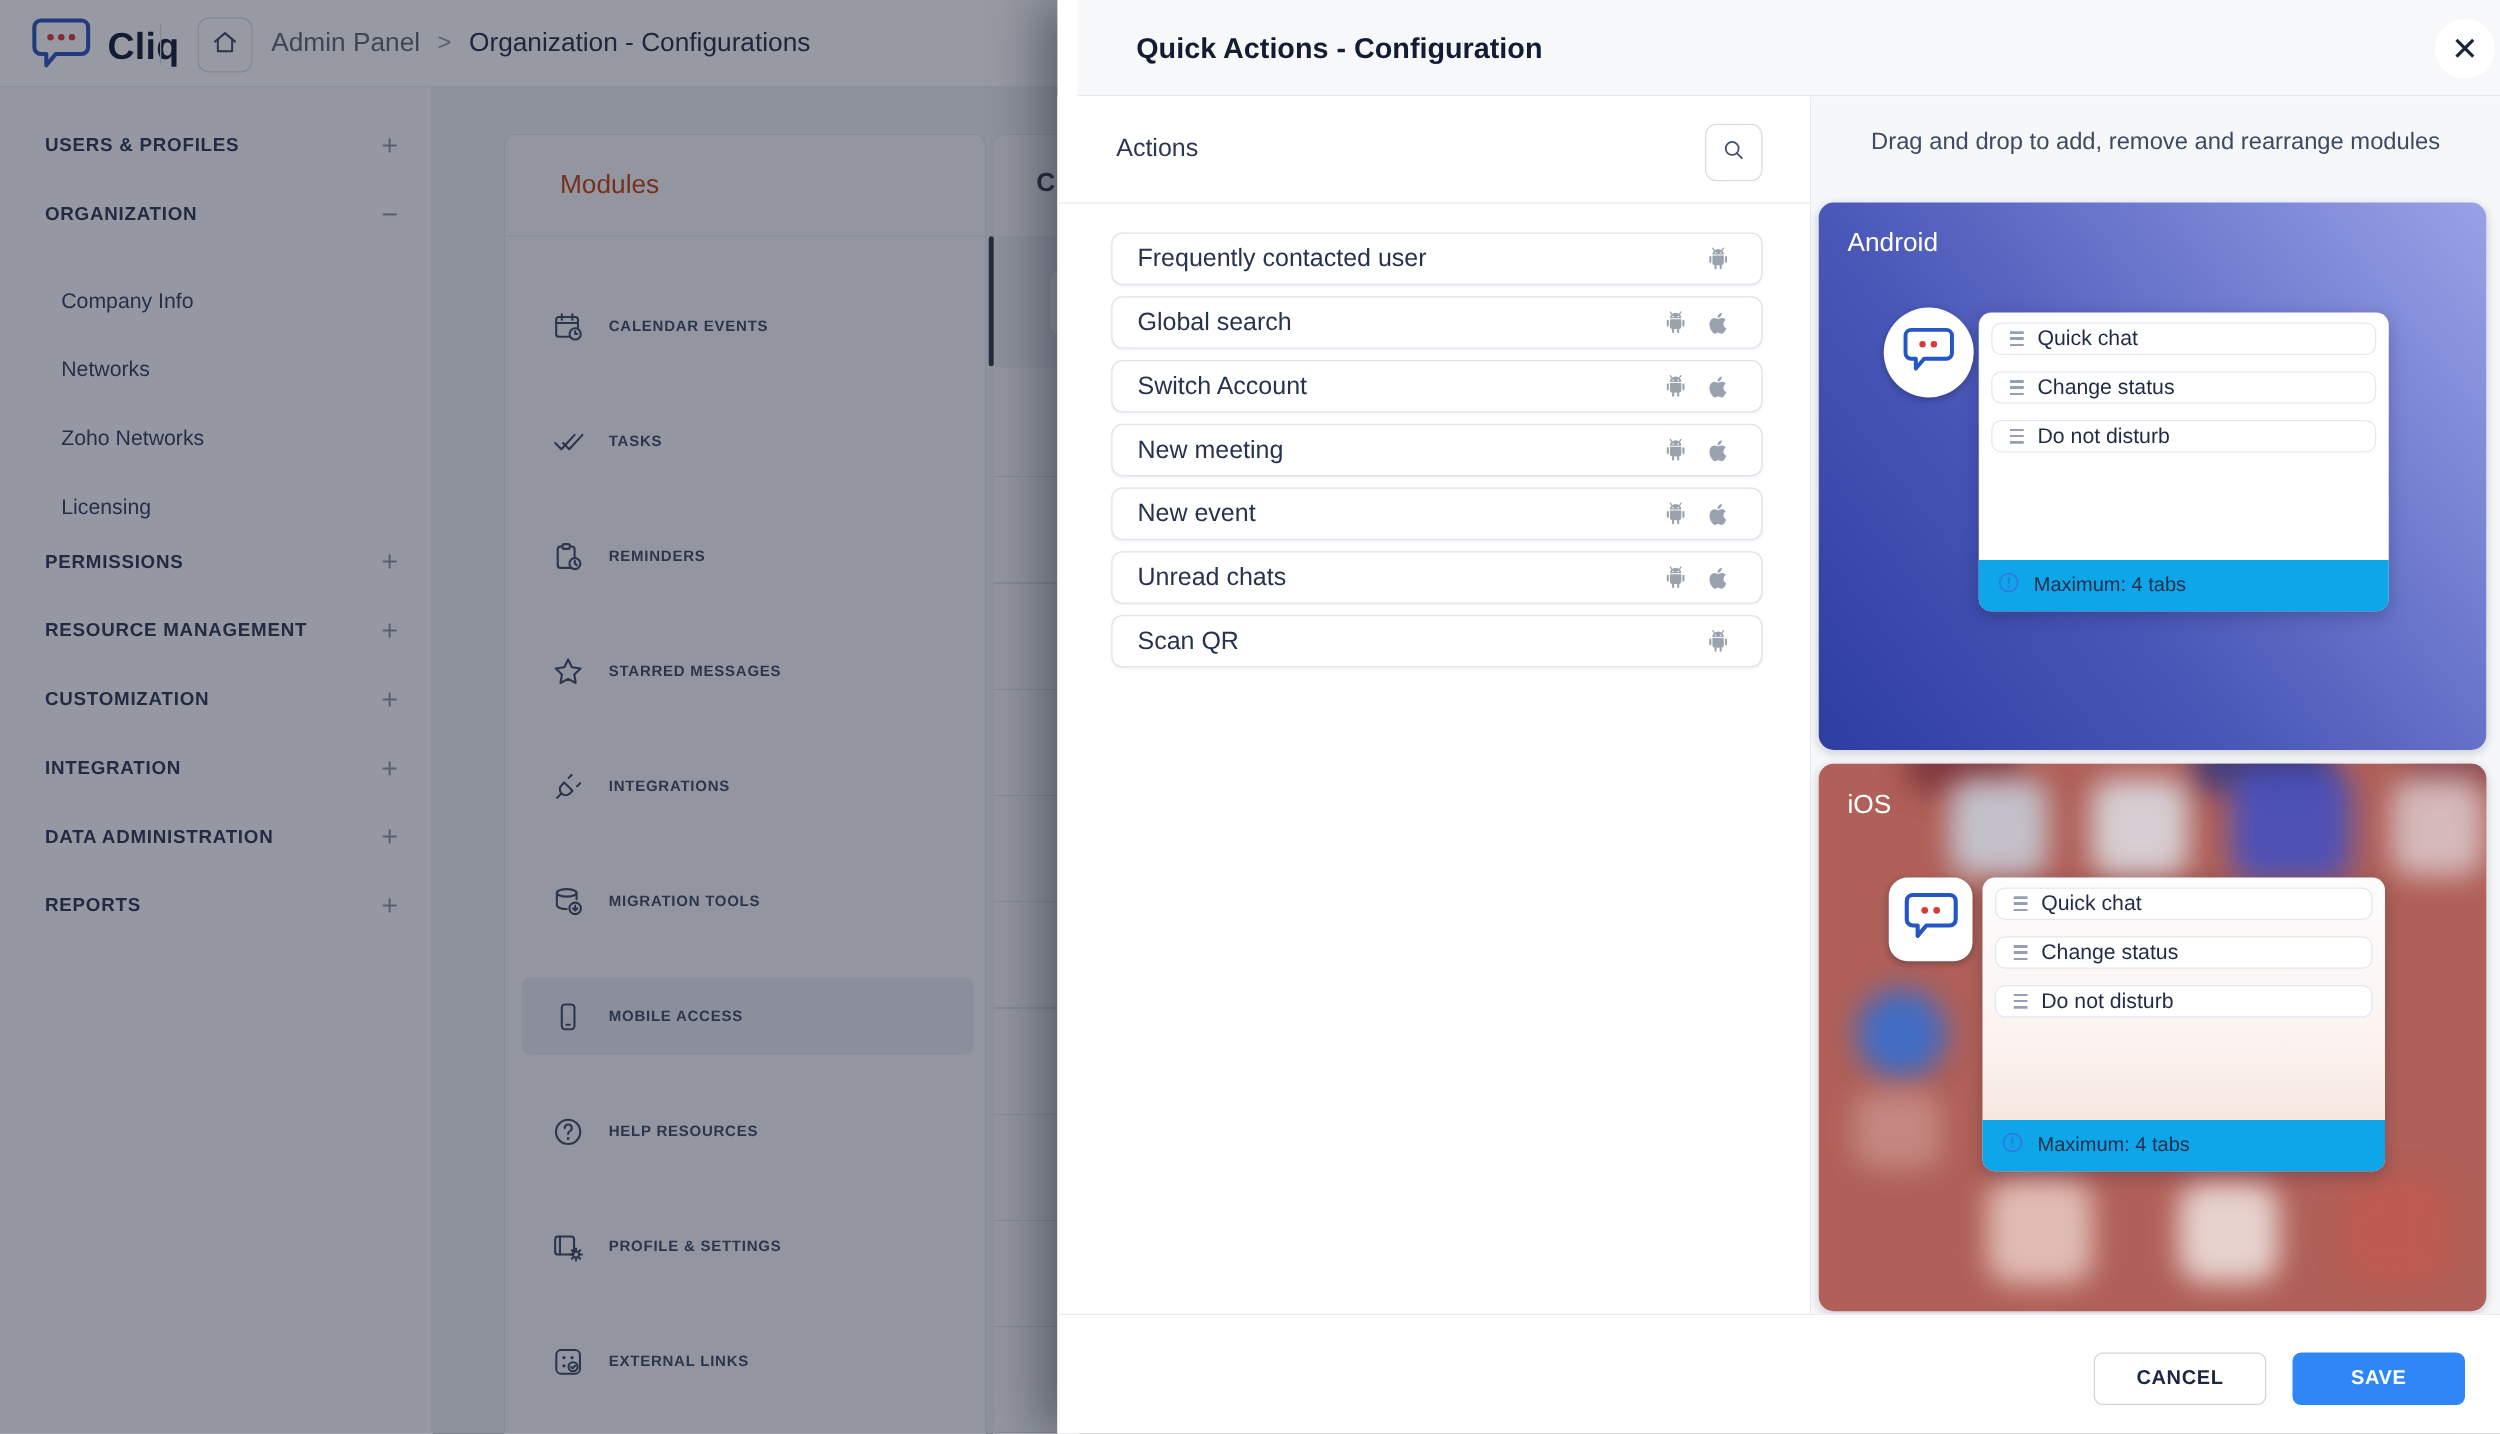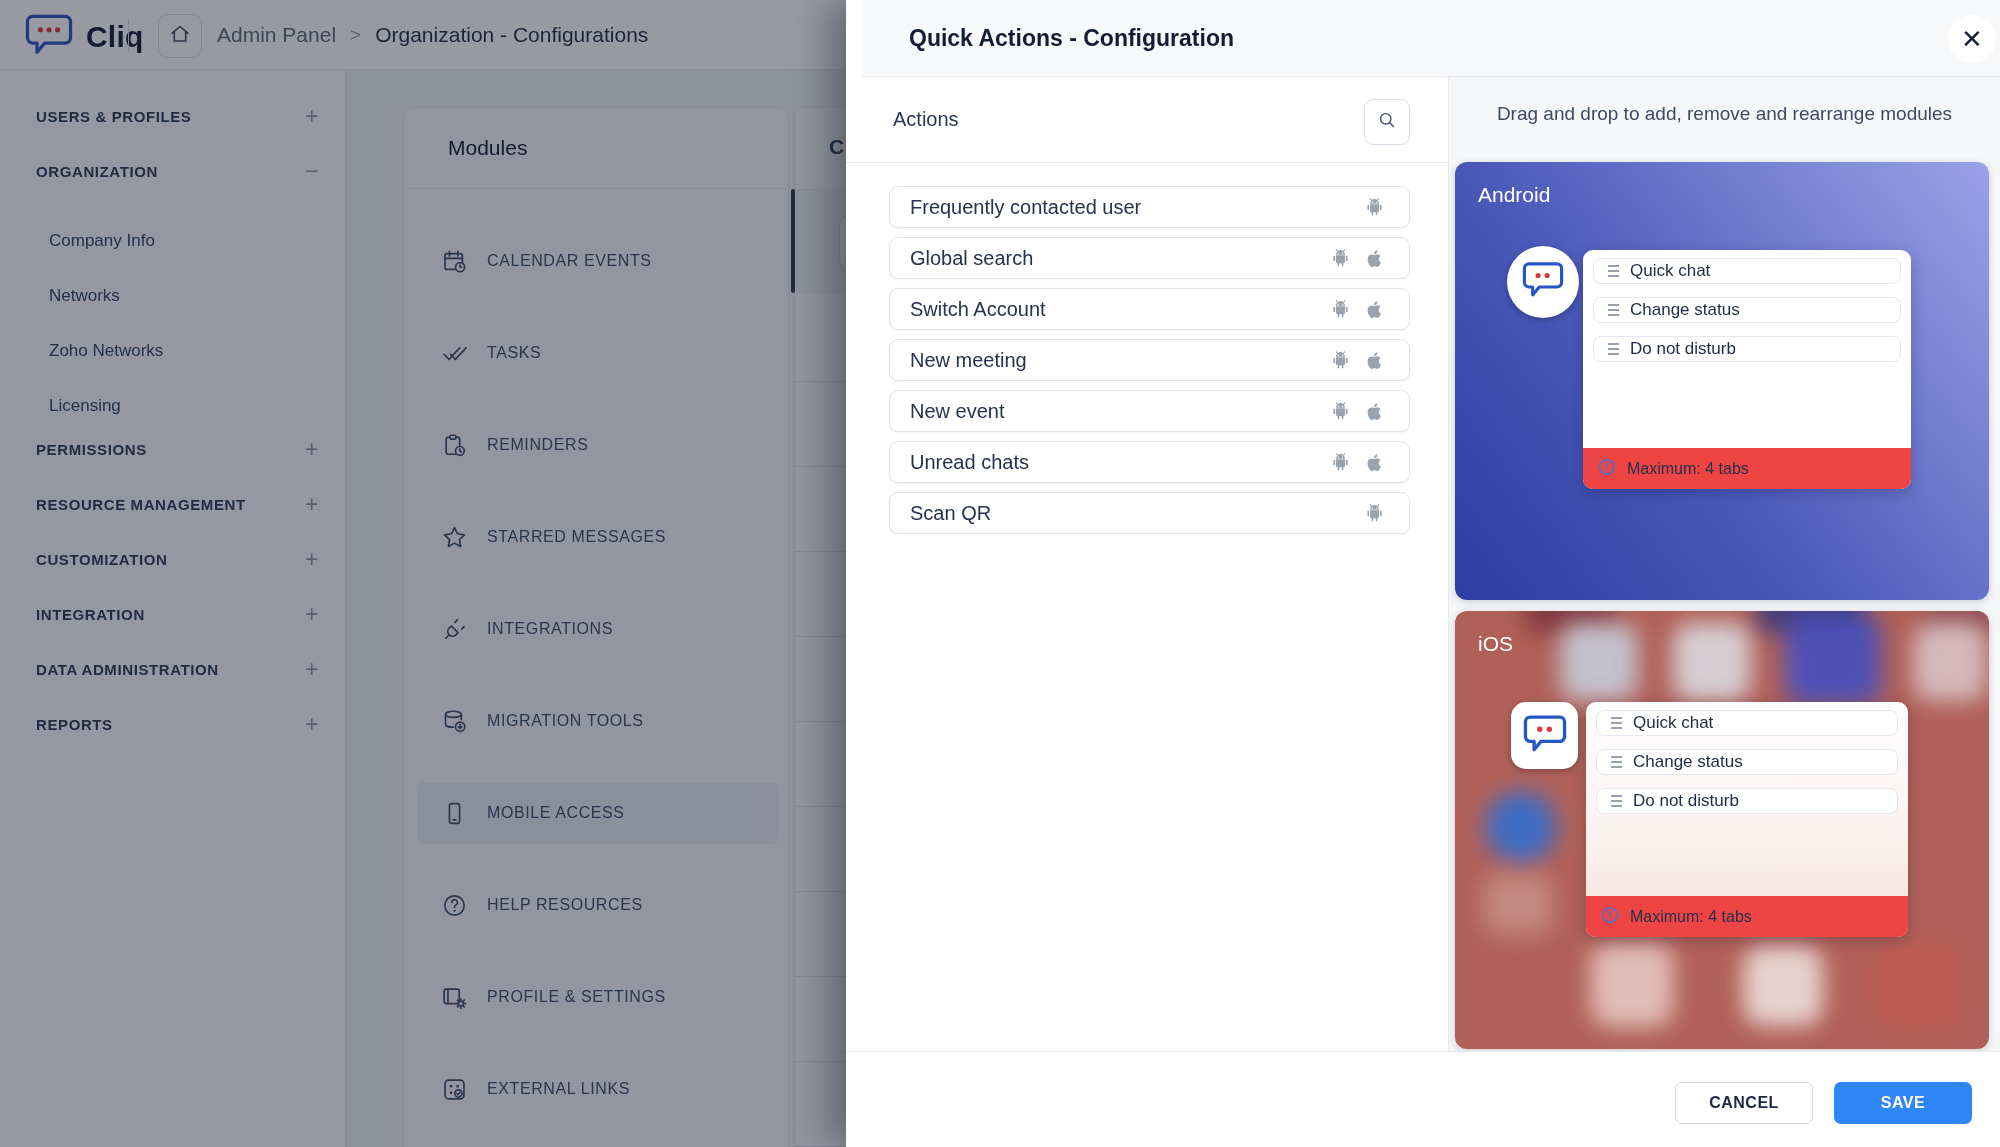--- a/index.html
+++ b/index.html
@@ -23,28 +23,28 @@
   .side-row.section{font-size:15px;font-weight:bold;color:#2a3550;letter-spacing:.6px;}
   .side-row.section .slabel{margin-left:36px;position:relative;z-index:1;}
   .side-row.child{font-size:17px;color:#2f3d5c;}
   .side-row.child .slabel{margin-left:49px;position:relative;z-index:1;margin-top:28px;}
   .side-row .ctrl{position:absolute;right:26px;color:#8d96a3;font-size:23px;font-weight:400;z-index:1;cursor:pointer;}
   .side-row.child.selected .slabel{color:#3a4f9e;}
   .side-row.child.selected::before{content:'';position:absolute;left:27px;top:4px;width:300px;height:47px;background:#e7eaf0;border-radius:7px;}
   .side-spacer{height:3px;}
 
   .content-card{position:absolute;left:403px;top:107px;width:386px;height:1040px;background:#f7f8fa;border:1px solid #e4e7eb;border-bottom:none;border-radius:10px 10px 0 0;box-sizing:border-box;}
-  .card-title{position:absolute;left:44px;top:28px;font-size:21px;color:#0f172a;text-align:right;}
+  .card-title{position:absolute;left:44px;top:28px;font-size:21px;color:#c2410c;text-align:right;}
   .card-div{position:absolute;left:0;top:80px;width:100%;height:1px;background:#e7e9ee;}
   .modules-list{position:absolute;left:0;top:81px;width:100%;padding-top:26px;}
   .mod-row{position:relative;height:92px;cursor:pointer;}
   .mod-row .sel-bg{position:absolute;left:13px;top:15px;width:362px;height:62px;background:#e9ecf2;border-radius:8px;}
   .mod-row .micon{position:absolute;left:37px;top:33px;width:27px;height:27px;color:#3b4963;}
   .mod-row .micon svg{width:27px;height:27px;}
-  .mod-row .mlabel{position:absolute;left:83px;top:50%;transform:translateY(-50%);font-size:16px;font-weight:normal;color:#3b4963;letter-spacing:.6px;}
+  .mod-row .mlabel{position:absolute;left:83px;top:50%;transform:translateY(-50%);font-size:12px;font-weight:bold;color:#3b4963;letter-spacing:.6px;}
 
   .frag-card{position:absolute;left:794px;top:107px;width:70px;height:1040px;background:#f7f8fa;border:1px solid #e4e7eb;border-bottom:none;box-sizing:border-box;border-radius:10px 0 0 0;}
   .frag-title{position:absolute;left:34px;top:27px;font-size:21px;font-weight:bold;color:#313d54;}
   .frag-div{position:absolute;left:0;top:81px;width:100%;height:1px;background:#e7e9ee;}
   .frag-selblock{position:absolute;left:1px;top:82px;width:68px;height:104px;background:#eceef3;}
   .frag-chip{position:absolute;left:44px;top:108px;width:30px;height:50px;background:#fdfdfe;border:1px solid #dfe3ea;border-radius:8px 0 0 8px;border-right:none;}
   .frag-rows{position:absolute;left:0;top:189px;right:0;bottom:0;
              background:repeating-linear-gradient(to bottom,transparent 0 84px,#dfe2e8 84px 85px);}
   .scroll-thumb{position:absolute;left:791px;top:189px;width:4px;height:104px;background:#2f3848;border-radius:2px;cursor:pointer;z-index:2;}
 
@@ -77,21 +77,21 @@
   .a-logo-circle svg{width:44px;height:38px;}
   .i-logo-square{position:absolute;left:56px;top:91px;width:67px;height:67px;border-radius:15px;background:#fff;display:flex;align-items:center;justify-content:center;box-shadow:0 2px 6px rgba(10,15,40,.3);z-index:3;}
   .i-logo-square svg{width:46px;height:40px;}
   .p-card{position:absolute;border-radius:10px;box-shadow:0 4px 14px rgba(15,20,50,.25);z-index:2;}
   .card-android{left:128px;top:88px;width:328px;height:239px;background:#ffffff;}
   .card-ios{left:131px;top:91px;width:322px;height:235px;background:linear-gradient(180deg,#fdfdfe 0%,#fbf3f0 55%,#f5e0d8 100%);}
   .tabs{position:absolute;left:10px;top:8px;right:10px;}
   .tab-row{position:relative;height:26px;margin-bottom:13px;background:#fff;border:1px solid #e4e7f0;border-radius:8px;display:flex;align-items:center;box-sizing:border-box;cursor:grab;}
   .drag{width:11px;height:12px;margin-left:14px;background:repeating-linear-gradient(to bottom,#97a0b2 0 2px,transparent 2px 5px);flex:none;}
   .tab-label{margin-left:11px;font-size:17px;color:#1f2a45;}
-  .p-note{position:absolute;left:0;bottom:0;width:100%;height:41px;background:#ef4444;display:flex;align-items:center;box-sizing:border-box;padding-left:14px;gap:10px;border-radius:0 0 10px 10px;}
+  .p-note{position:absolute;left:0;bottom:0;width:100%;height:41px;background:#0ea5e9;display:flex;align-items:center;box-sizing:border-box;padding-left:14px;gap:10px;border-radius:0 0 10px 10px;}
   .p-note svg{width:20px;height:20px;flex:none;}
   .p-note span{font-size:16px;color:#24314b;}
 
   .m-footer{position:absolute;left:0;top:1051px;width:100%;height:96px;background:#fff;border-top:1px solid #e8eaee;box-sizing:border-box;}
   .btn{position:absolute;top:30px;width:138px;height:42px;border-radius:7px;font-size:16px;font-weight:bold;letter-spacing:.5px;cursor:pointer;font-family:inherit;}
   .btn-cancel{left:829px;background:#fff;border:1px solid #cfd5de;color:#1d2742;}
   .btn-save{left:988px;background:#2f86f6;border:none;color:#ffffff;}
 </style>
 </head>
 <body>

